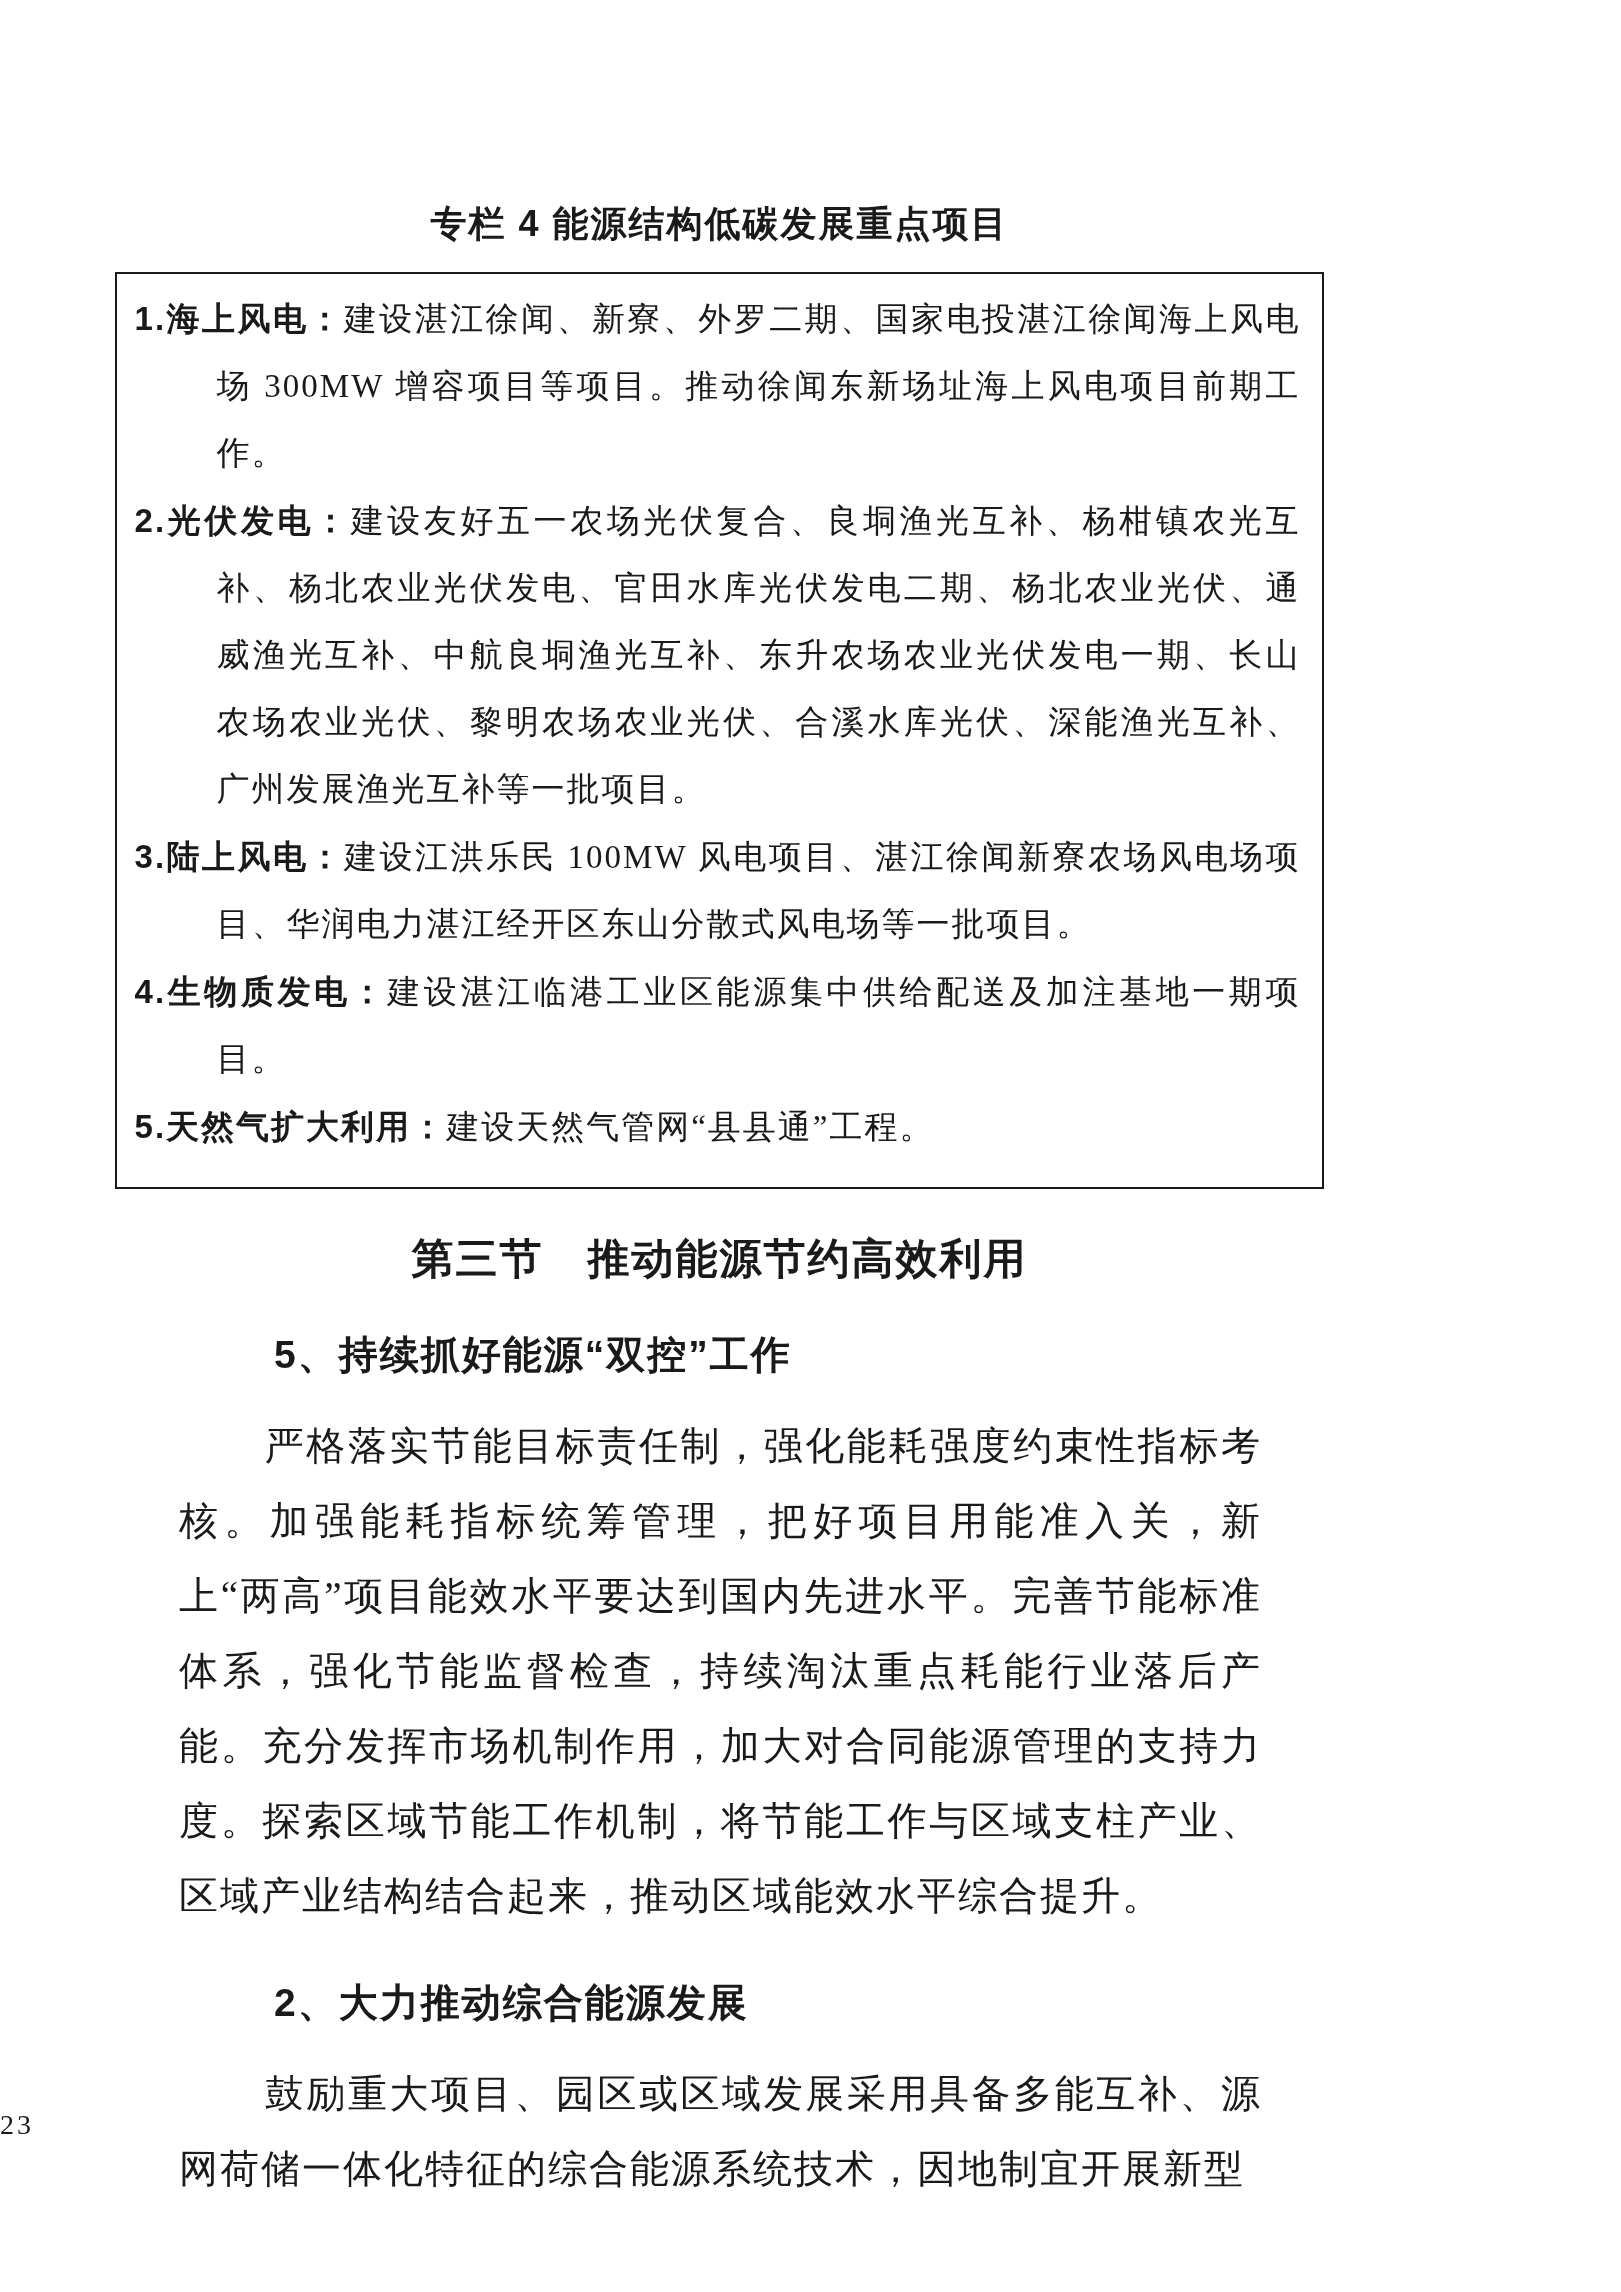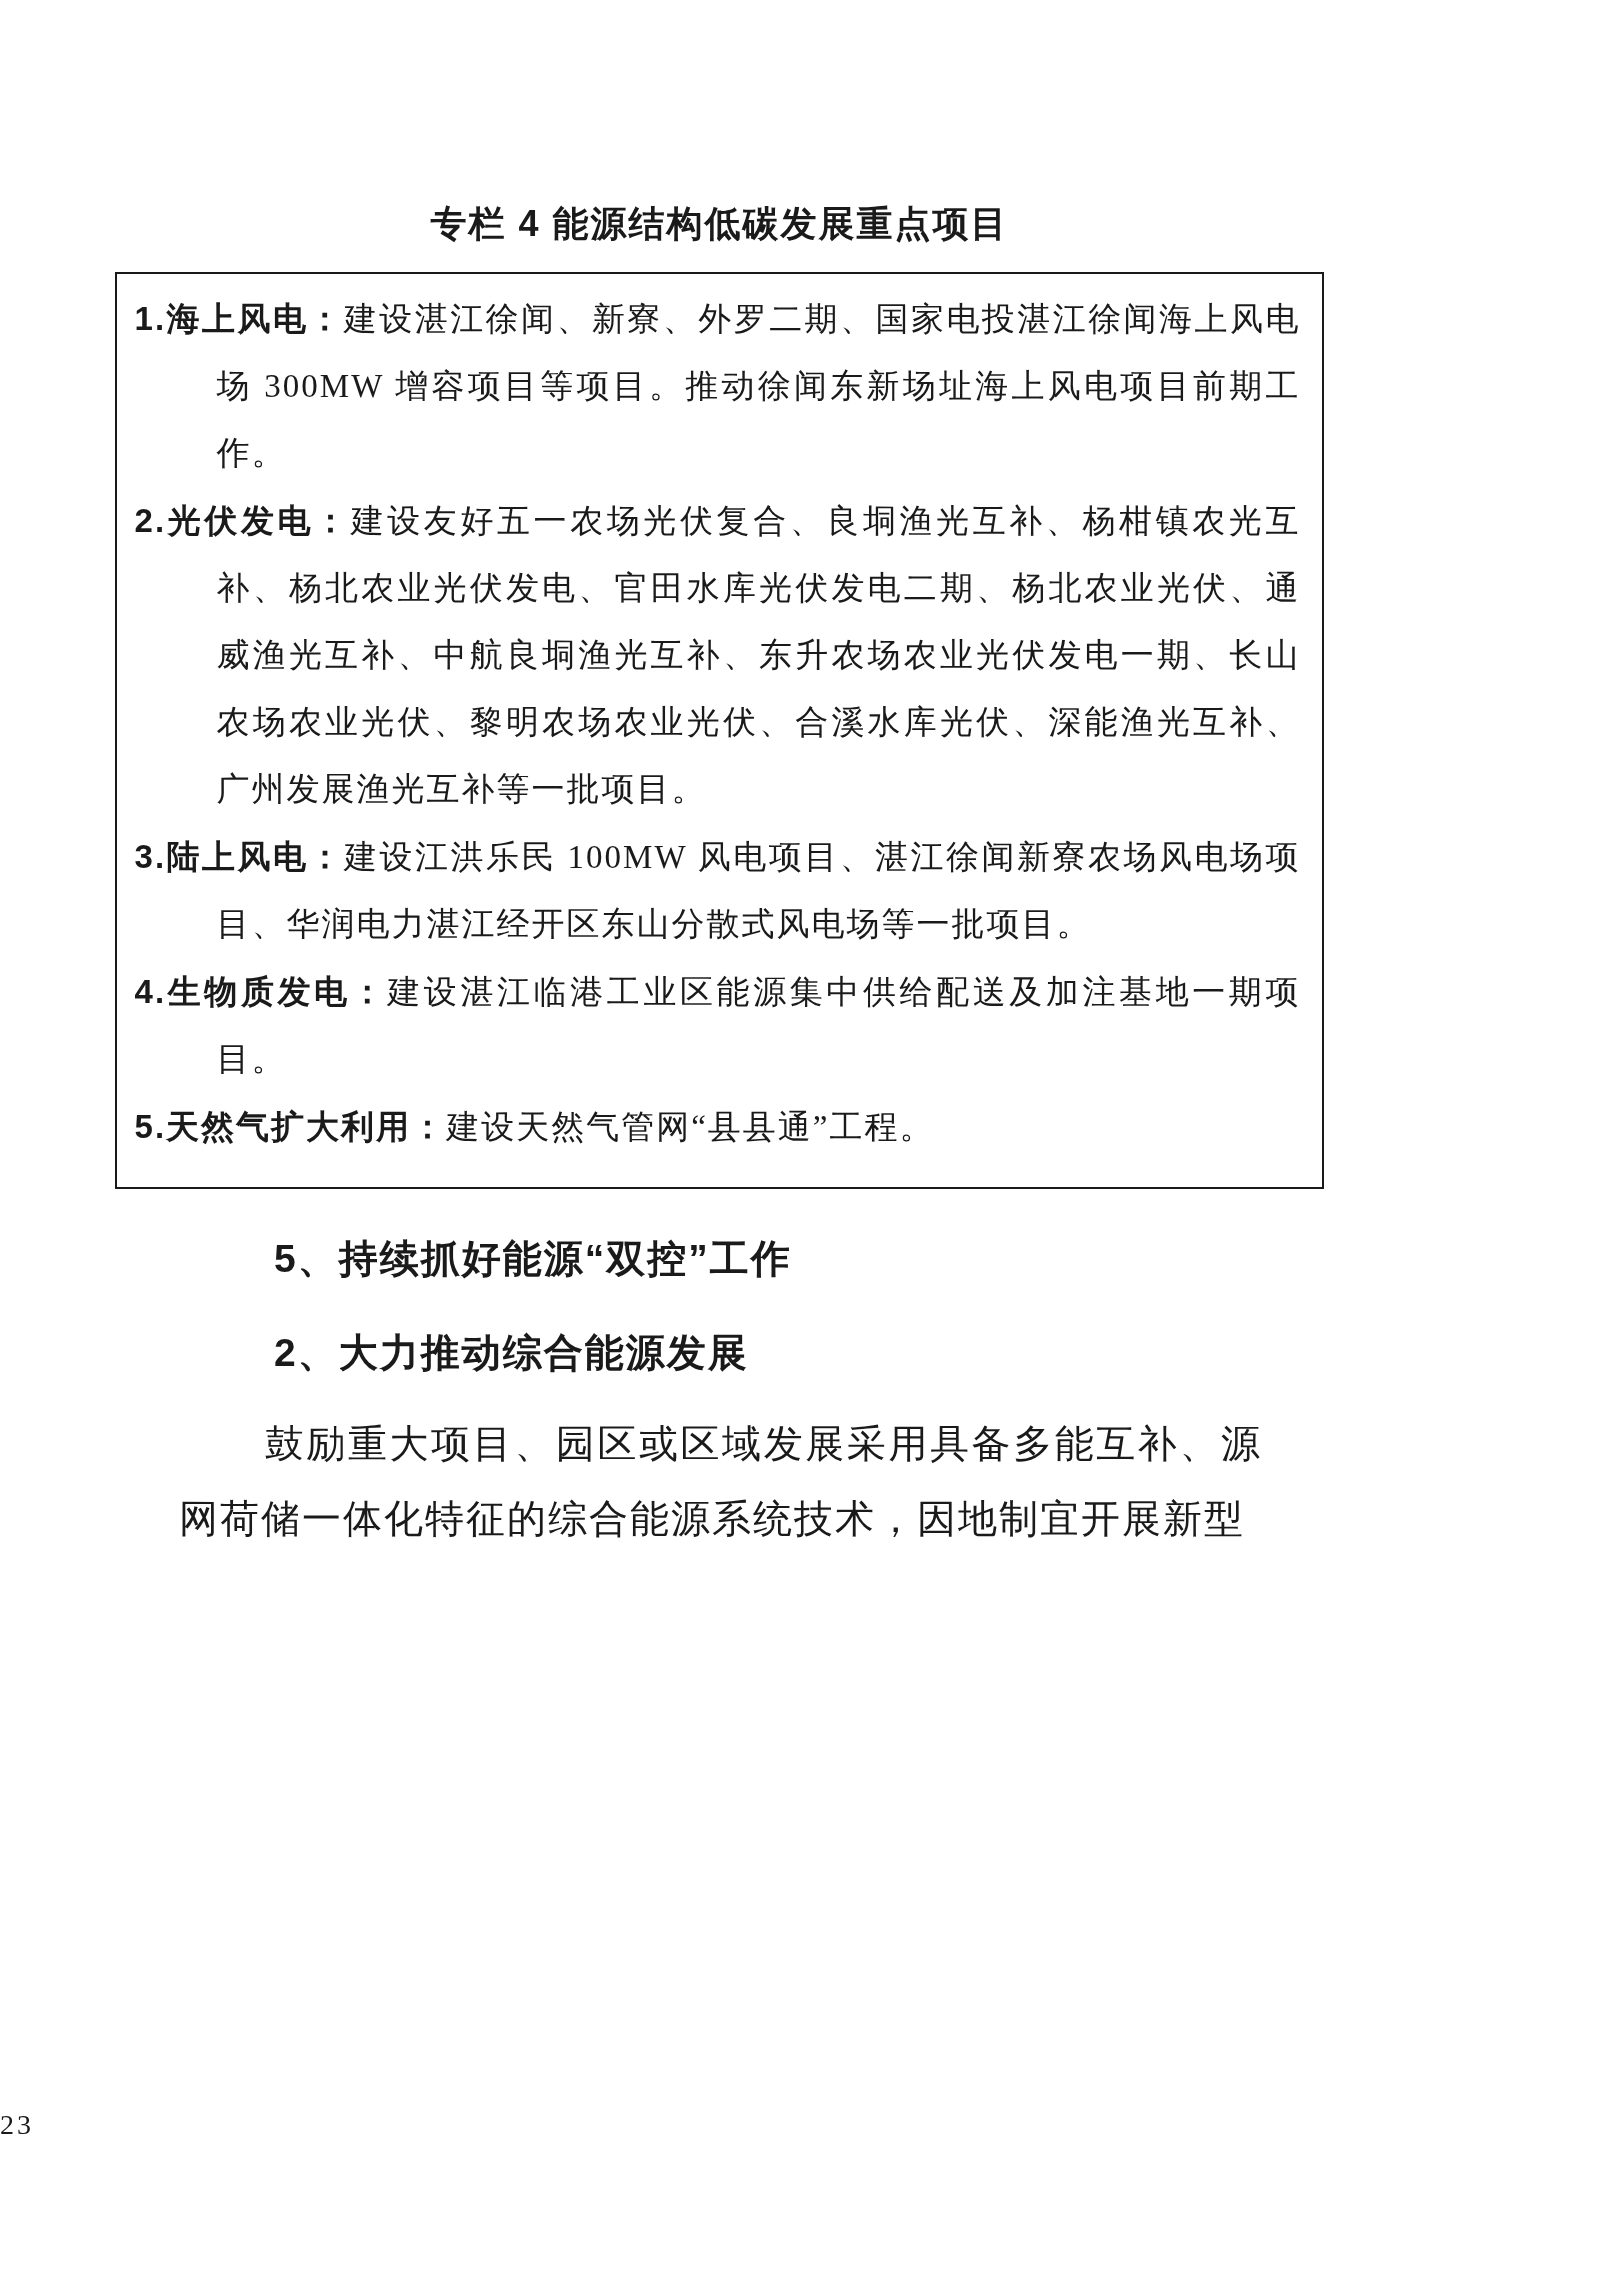--- a/index.html
+++ b/index.html
@@ -92,23 +92,25 @@
   <h2 class="box-title">专栏 4 能源结构低碳发展重点项目</h2>
 
   <div class="project-box">
     <p class="box-item"><span class="item-label">1.海上风电：</span><span class="item-text">建设湛江徐闻、新寮、外罗二期、国家电投湛江徐闻海上风电场 300MW 增容项目等项目。推动徐闻东新场址海上风电项目前期工作。</span></p>
     <p class="box-item"><span class="item-label">2.光伏发电：</span><span class="item-text">建设友好五一农场光伏复合、良垌渔光互补、杨柑镇农光互补、杨北农业光伏发电、官田水库光伏发电二期、杨北农业光伏、通威渔光互补、中航良垌渔光互补、东升农场农业光伏发电一期、长山农场农业光伏、黎明农场农业光伏、合溪水库光伏、深能渔光互补、广州发展渔光互补等一批项目。</span></p>
     <p class="box-item"><span class="item-label">3.陆上风电：</span><span class="item-text">建设江洪乐民 100MW 风电项目、湛江徐闻新寮农场风电场项目、华润电力湛江经开区东山分散式风电场等一批项目。</span></p>
     <p class="box-item"><span class="item-label">4.生物质发电：</span><span class="item-text">建设湛江临港工业区能源集中供给配送及加注基地一期项目。</span></p>
     <p class="box-item"><span class="item-label">5.天然气扩大利用：</span><span class="item-text">建设天然气管网“县县通”工程。</span></p>
   </div>
 
+  <h1 class="section-title">第三节　推动能源节约高效利用</h1>
 
   <h3 class="sub-heading">5、持续抓好能源“双控”工作</h3>
 
+  <p class="body-para">严格落实节能目标责任制，强化能耗强度约束性指标考核。加强能耗指标统筹管理，把好项目用能准入关，新上“两高”项目能效水平要达到国内先进水平。完善节能标准体系，强化节能监督检查，持续淘汰重点耗能行业落后产能。充分发挥市场机制作用，加大对合同能源管理的支持力度。探索区域节能工作机制，将节能工作与区域支柱产业、区域产业结构结合起来，推动区域能效水平综合提升。</p>
 
   <h3 class="sub-heading">2、大力推动综合能源发展</h3>
 
   <p class="body-para">鼓励重大项目、园区或区域发展采用具备多能互补、源网荷储一体化特征的综合能源系统技术，因地制宜开展新型</p>
 
   <div class="page-number">23</div>
 
 </div>
 
 

